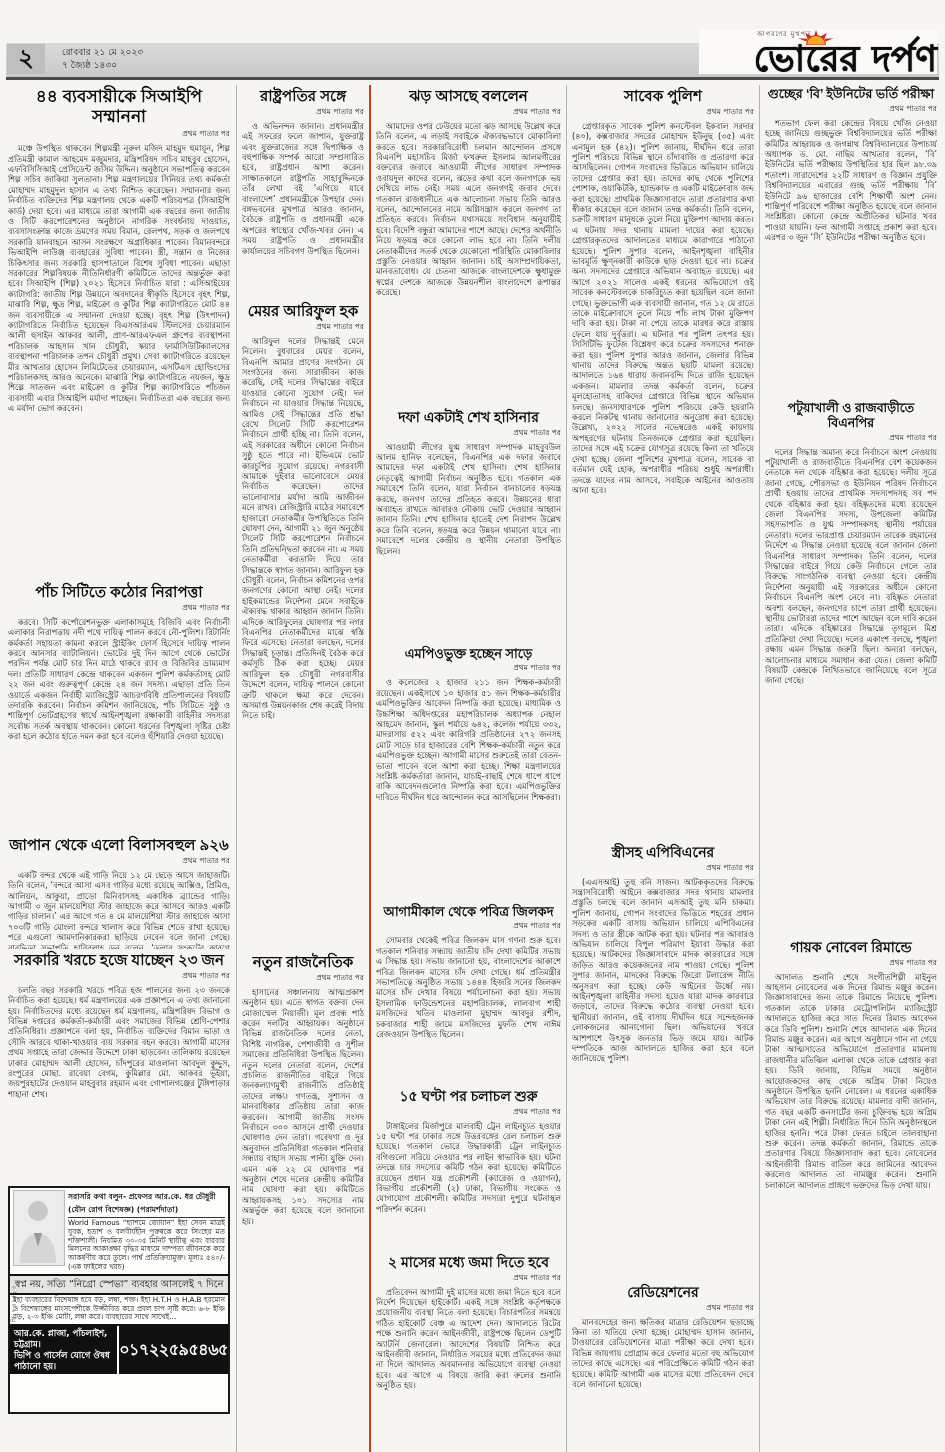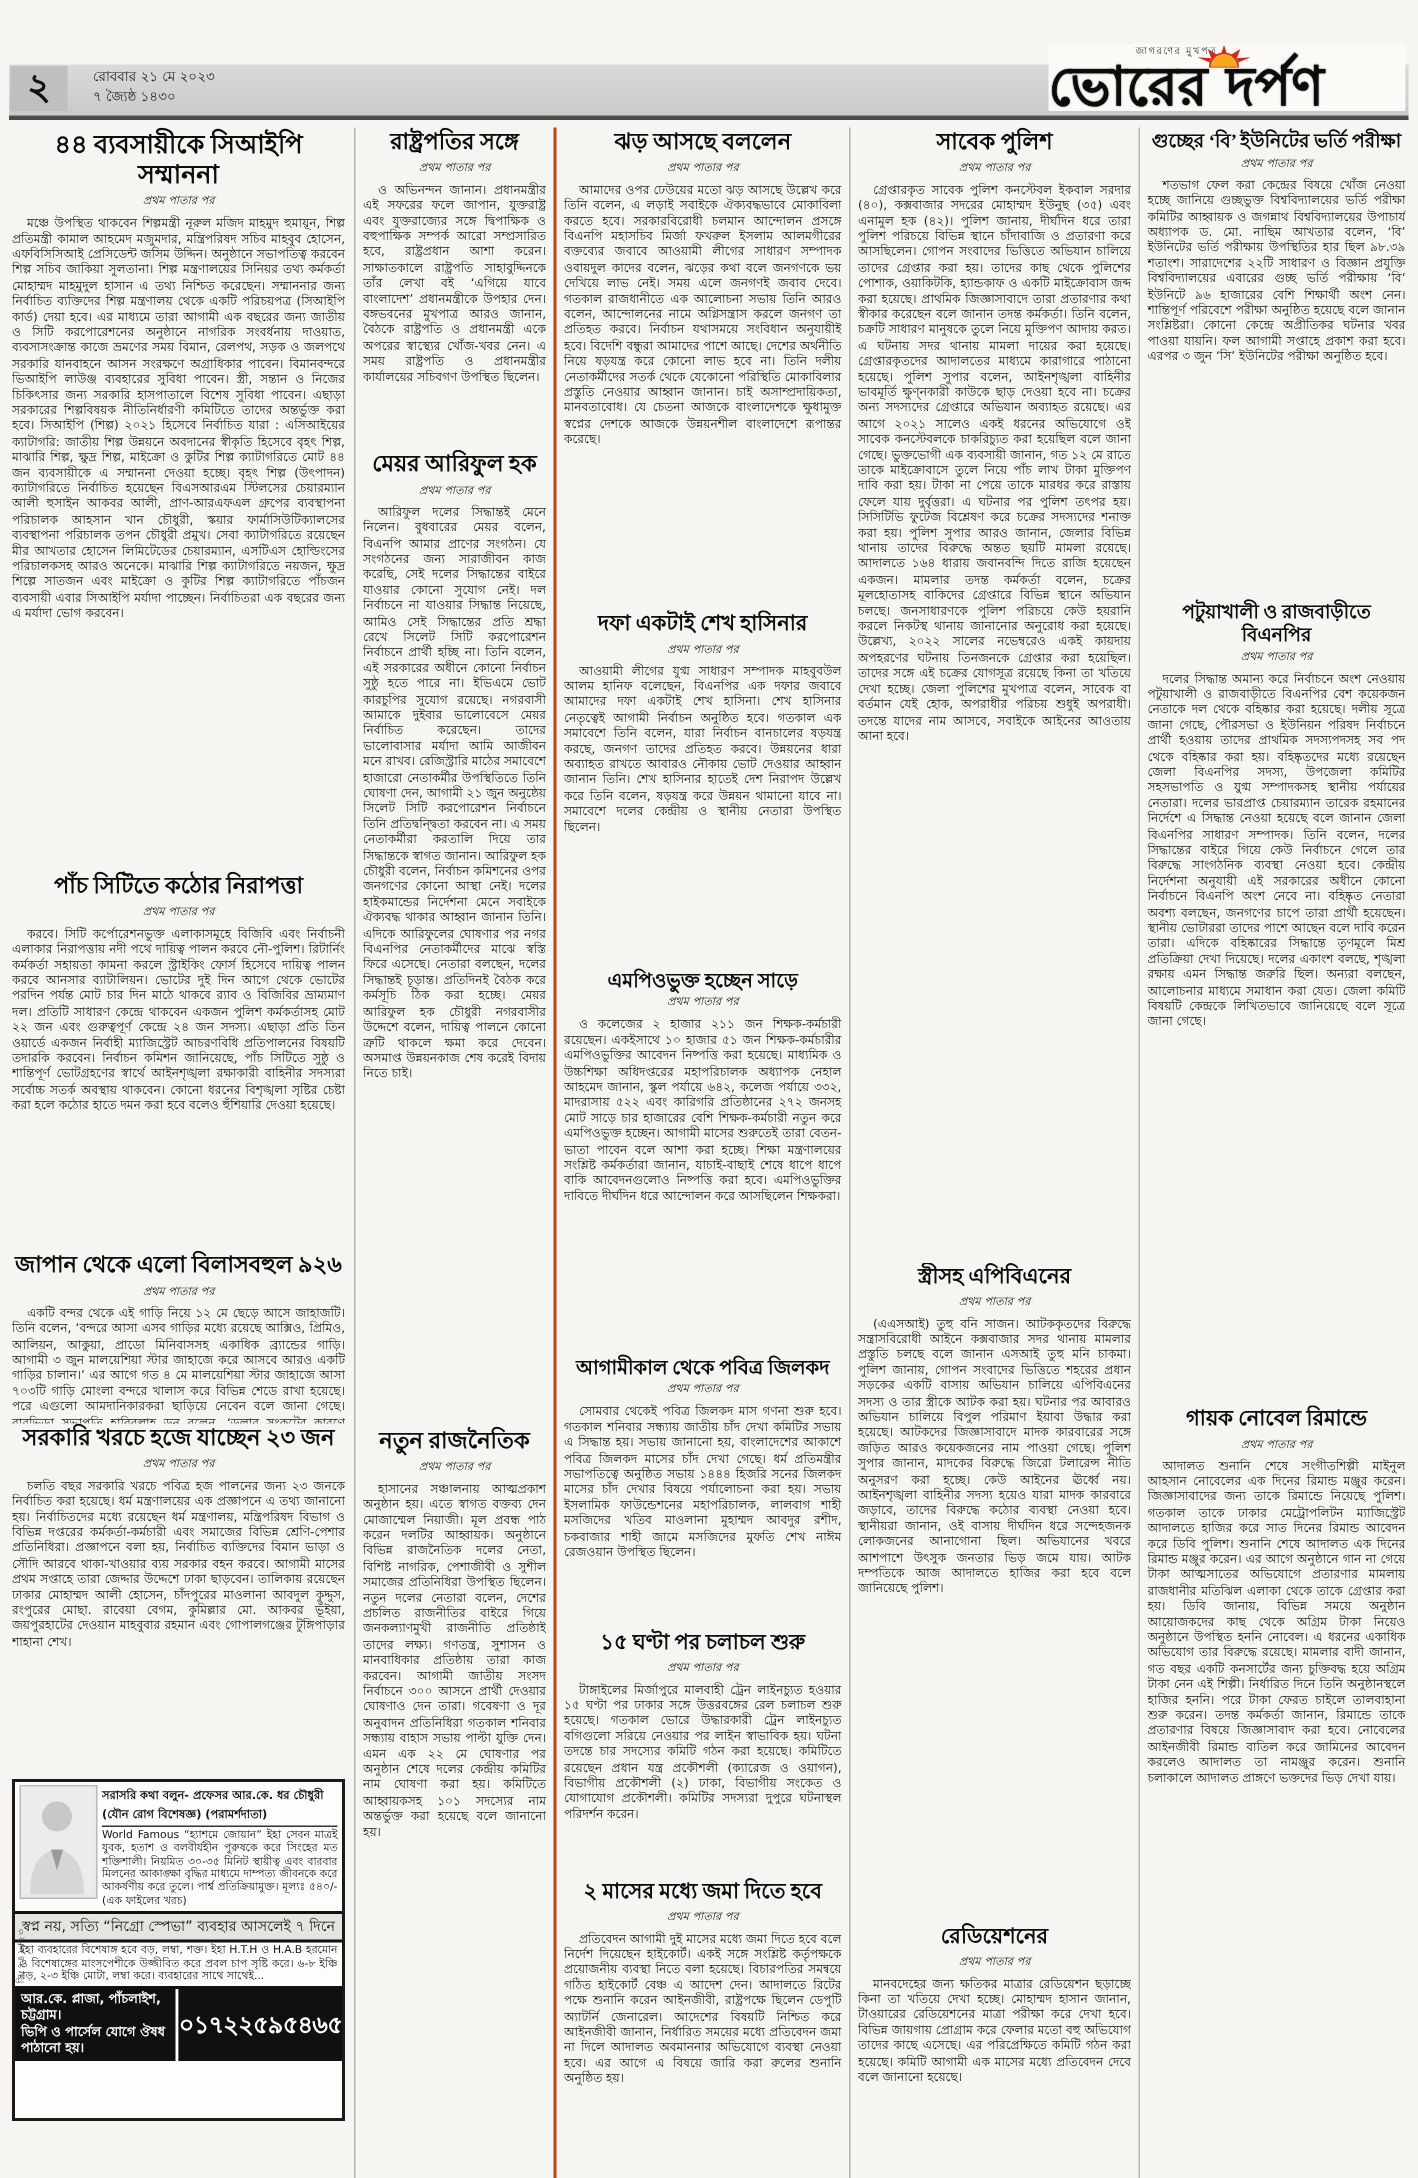--- a/index.html
+++ b/index.html
@@ -16,21 +16,21 @@
   }
   .pagenum-box{
     position:absolute;left:1px;top:1px;width:38px;height:30px;
     background:#bfbfbf;display:flex;align-items:center;justify-content:center;
     font-size:24px;font-weight:bold;color:#111;
     font-family:"DejaVu Serif","Liberation Serif",serif;
   }
   .date-block{position:absolute;left:56px;top:3px;font-size:9px;line-height:13px;color:#222;}
   .masthead{
     position:absolute;right:2px;top:-14px;width:238px;height:45px;
-    background:#fbfaf7;text-align:left;
+    background:#fbfaf7;text-align:right;
   }
   .masthead .tagline{position:absolute;top:0;left:58px;font-size:6.5px;color:#333;letter-spacing:1px;}
   .masthead .sun{position:absolute;top:1px;left:96px;}
   .masthead .title{
     position:absolute;bottom:0;left:0;right:0;
     font-size:36px;font-weight:800;letter-spacing:0px;color:#0c0c0c;
     font-family:"DejaVu Serif","Liberation Serif",serif;line-height:32px;
     text-shadow:0 0 1px #000;
   }
   
@@ -39,27 +39,27 @@
     display:flex;align-items:stretch;
   }
   .col{box-sizing:border-box;}
   .col-1{width:228px;padding-right:6px;}
   .col-2{width:133px;border-left:1px solid #b3b3b3;padding:0 5px;}
   .col-3{width:197px;border-left:2px solid #c2410c;padding:0 5px;}
   .col-4{width:193px;border-left:1px solid #b3b3b3;padding:0 5px;}
   .col-5{width:178px;border-left:1px solid #b3b3b3;padding-left:5px;}
   .art{overflow:hidden;box-sizing:border-box;padding-top:2px;}
   .hl{margin:0;text-align:center;font-weight:bold;color:#0d0d0d;line-height:1.18;
-      font-family:Liberation Serif, serif;}
+      font-family:Liberation Sans, sans-serif;}
   .hl17{font-size:17px;}
   .hl15{font-size:15px;}
   .hl14{font-size:14px;}
   .hl13{font-size:13px;}
   .hl12{font-size:12.5px;text-align:center;}
-  .cont{text-align:center;font-size:7.5px;color:#222;margin:1px 0 3px;font-style:italic;}
+  .cont{text-align:right;font-size:7.5px;color:#222;margin:1px 0 3px;}
   .bd{
     margin:0;font-size:8.1px;line-height:10.4px;text-align:justify;
     text-indent:10px;color:#1b1b1b;word-break:break-word;
   }
   
   .ad{
     position:relative;margin-top:7px;border:2px solid #1a1a1a;background:#fdfdfb;
     height:228px;box-sizing:border-box;overflow:hidden;
   }
   .ad-reg{

